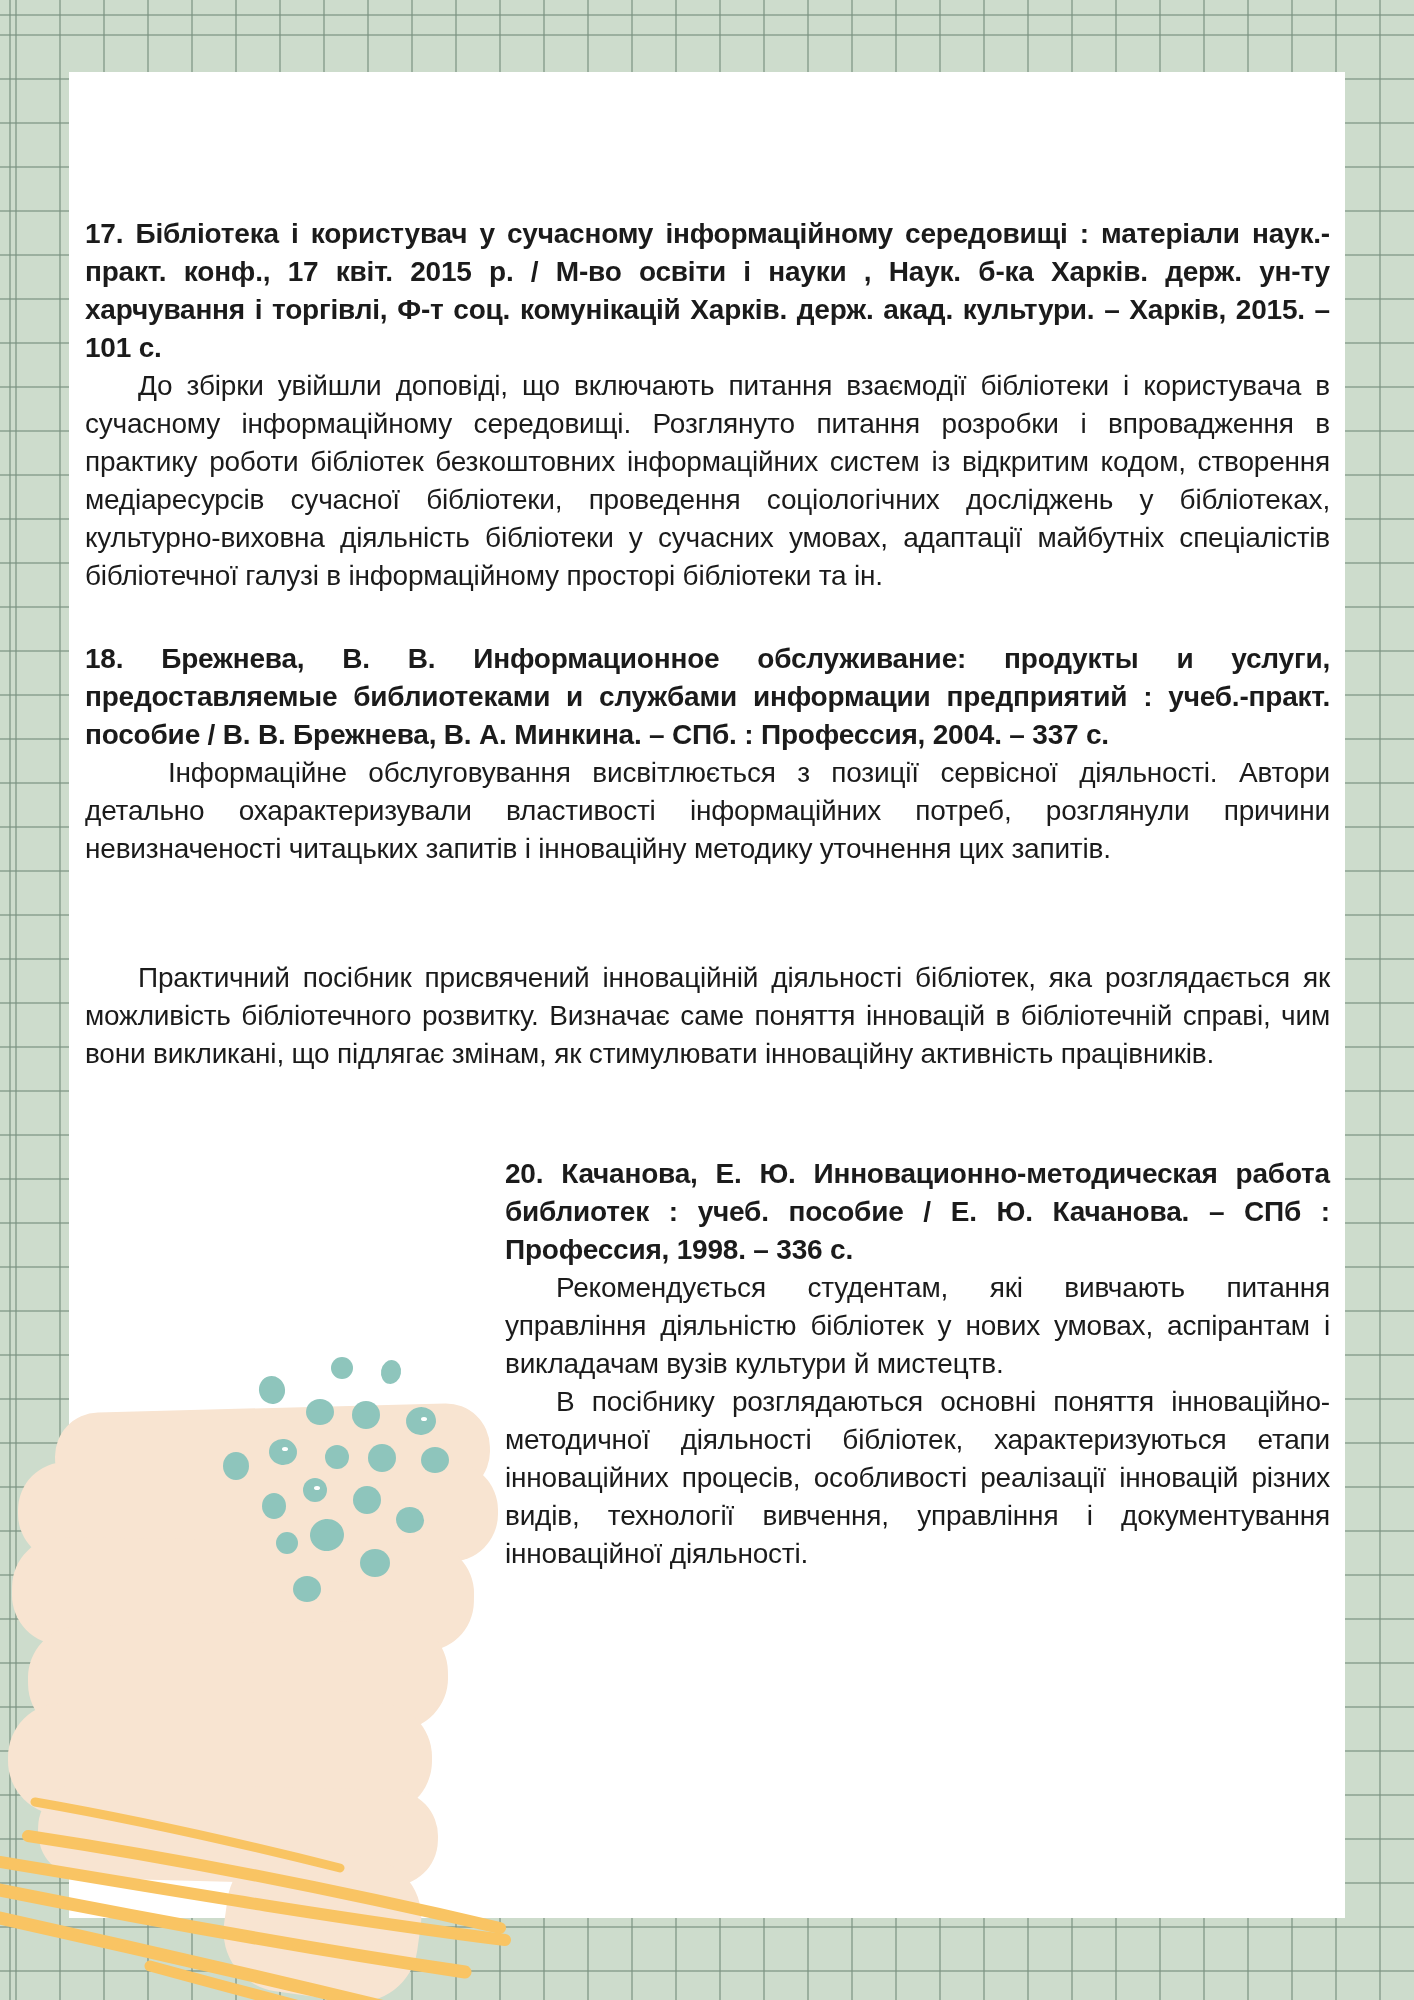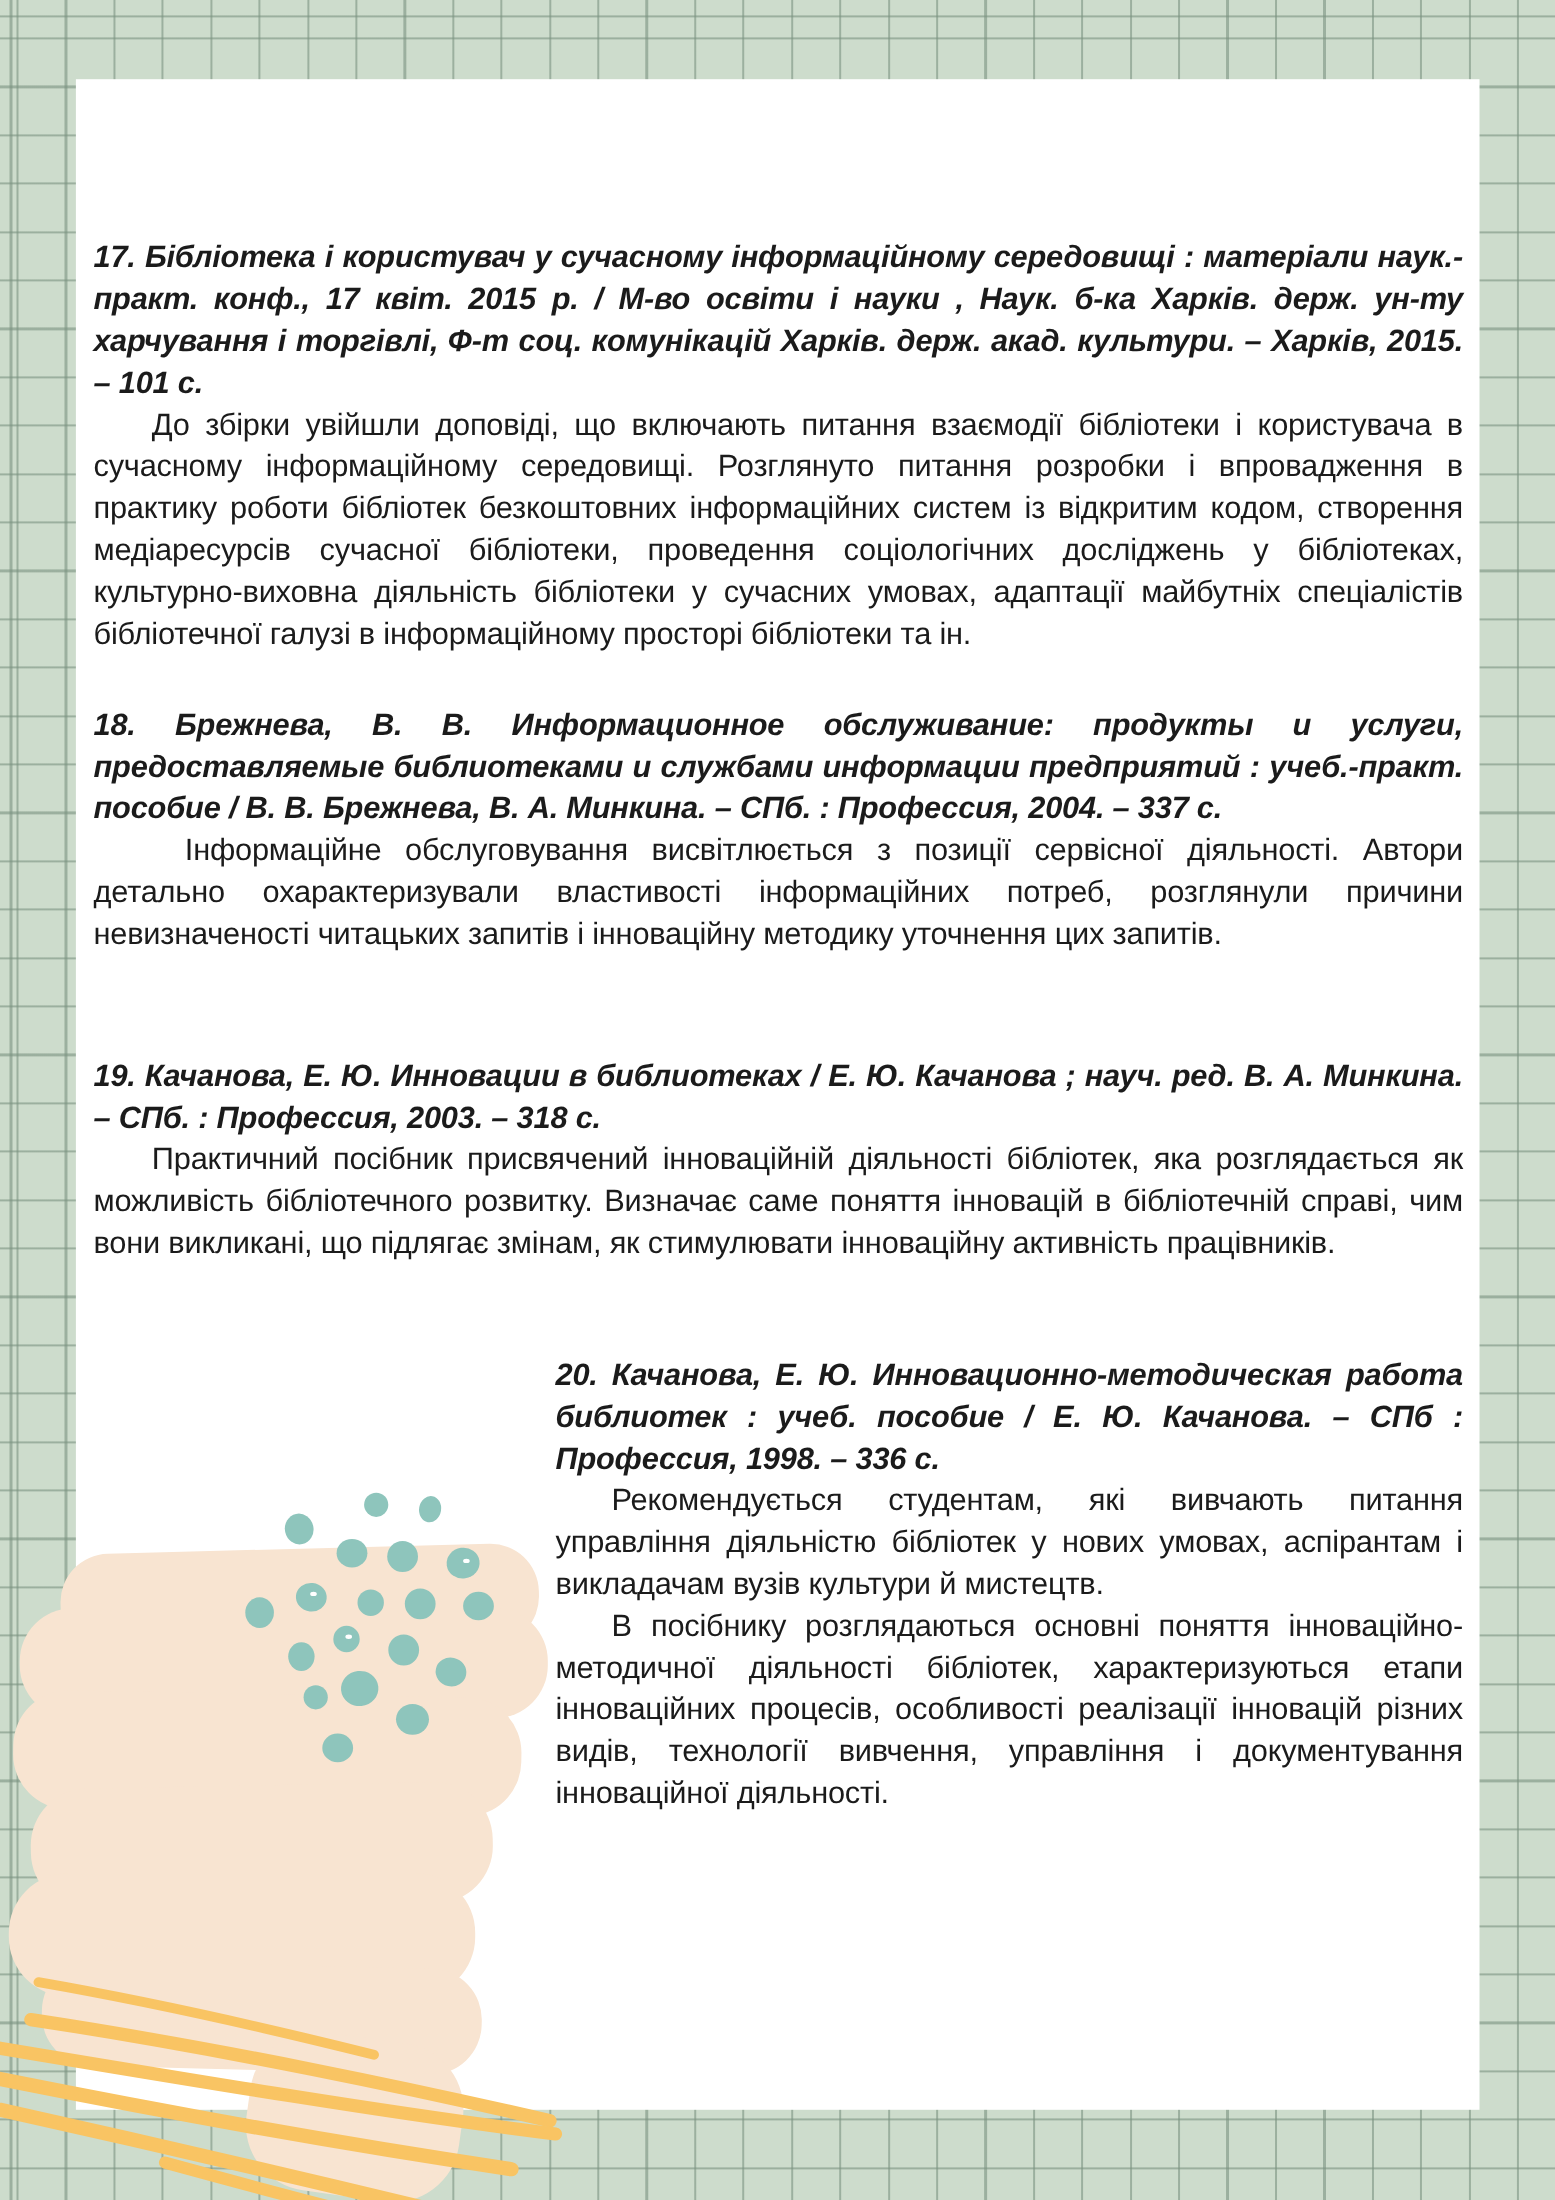--- a/index.html
+++ b/index.html
@@ -24,21 +24,21 @@
   .content{
     position:absolute;left:69px;top:72px;width:1276px;
     box-sizing:border-box;
     padding:143px 15px 0 16px;
     z-index:2;
     color:#1b1b1b;
     font-size:28px;line-height:38px;letter-spacing:-0.2px;
     text-align:justify;
   }
   .content p{margin:0;}
-  .heading{font-weight:700;font-style:italic;}
+  .heading{font-weight:700;}
   .ind53{text-indent:53px;}
   .ind83{text-indent:83px;}
   .ind51{text-indent:51px;}
   .entry18{margin-top:45px;}
   .entry19{margin-top:91px;}
   .entry20{margin-top:82px;margin-left:420px;width:825px;}
 </style>
 </head>
 <body>
 
@@ -101,21 +101,20 @@
       <p class="heading">17. Бібліотека і користувач у сучасному інформаційному середовищі : матеріали наук.-практ. конф., 17 квіт. 2015 р. / М-во освіти і науки , Наук. б-ка Харків. держ. ун-ту харчування і торгівлі, Ф-т соц. комунікацій Харків. держ. акад. культури. – Харків, 2015. – 101 с.</p>
       <p class="ind53">До збірки увійшли доповіді, що включають питання взаємодії бібліотеки і користувача в сучасному інформаційному середовищі. Розглянуто питання розробки і впровадження в практику роботи бібліотек безкоштовних інформаційних систем із відкритим кодом, створення медіаресурсів сучасної бібліотеки, проведення соціологічних досліджень у бібліотеках, культурно-виховна діяльність бібліотеки у сучасних умовах, адаптації майбутніх спеціалістів бібліотечної галузі в інформаційному просторі бібліотеки та ін.</p>
     </section>
 
     <section class="entry entry18">
       <p class="heading">18. Брежнева, В. В. Информационное обслуживание: продукты и услуги, предоставляемые библиотеками и службами информации предприятий : учеб.-практ. пособие / В. В. Брежнева, В. А. Минкина. – СПб. : Профессия, 2004. – 337 с.</p>
       <p class="ind83">Інформаційне обслуговування висвітлюється з позиції сервісної діяльності. Автори детально охарактеризували властивості інформаційних потреб, розглянули причини невизначеності читацьких запитів і інноваційну методику уточнення цих запитів.</p>
     </section>
 
     <section class="entry entry19">
-      <p class="heading">19. Качанова, Е. Ю. Инновации в библиотеках / Е. Ю. Качанова ; науч. ред. В. А. Минкина. – СПб. : Профессия, 2003. – 318 с.</p>
       <p class="ind53">Практичний посібник присвячений інноваційній діяльності бібліотек, яка розглядається як можливість бібліотечного розвитку. Визначає саме поняття інновацій в бібліотечній справі, чим вони викликані, що підлягає змінам, як стимулювати інноваційну активність працівників.</p>
     </section>
 
     <section class="entry entry20">
       <p class="heading">20. Качанова, Е. Ю. Инновационно-методическая работа библиотек : учеб. пособие / Е. Ю. Качанова. – СПб : Профессия, 1998. – 336 с.</p>
       <p class="ind51">Рекомендується студентам, які вивчають питання управління діяльністю бібліотек у нових умовах, аспірантам і викладачам вузів культури й мистецтв.</p>
       <p class="ind51">В посібнику розглядаються основні поняття інноваційно-методичної діяльності бібліотек, характеризуються етапи інноваційних процесів, особливості реалізації інновацій різних видів, технології вивчення, управління і документування інноваційної діяльності.</p>
     </section>
 
   </div>

